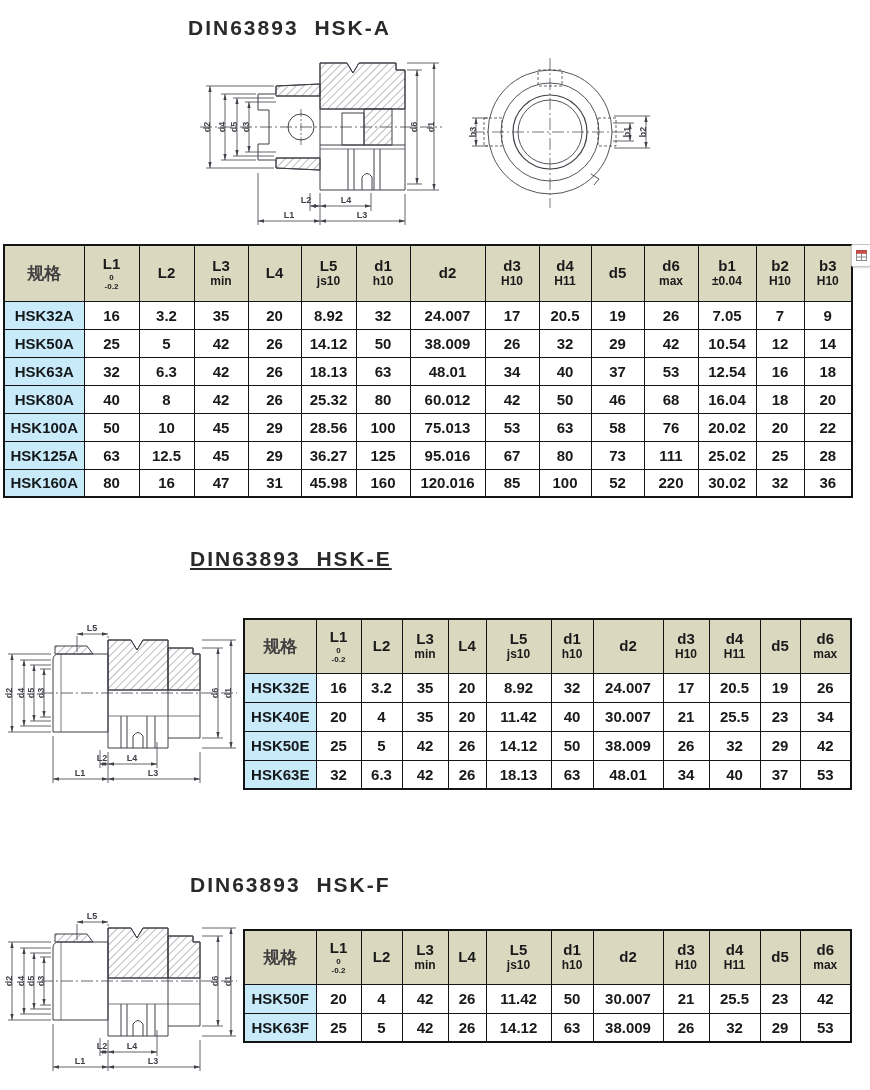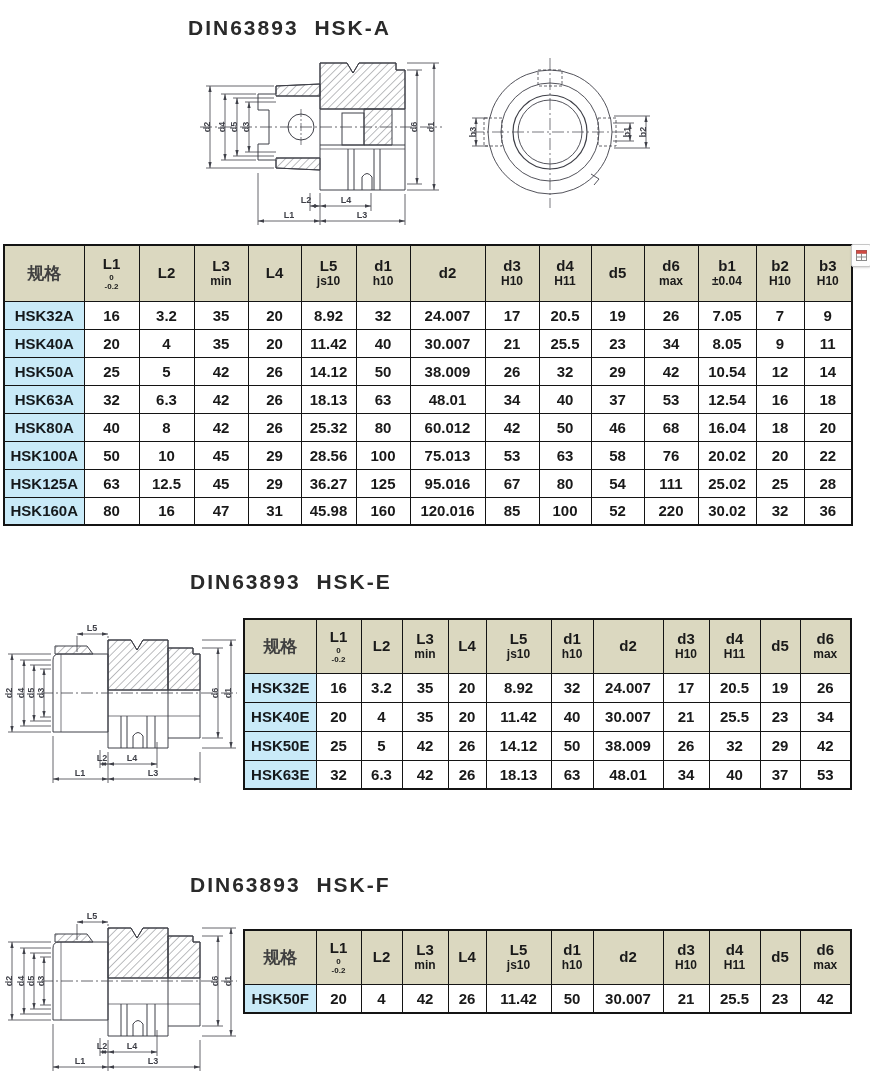--- a/index.html
+++ b/index.html
@@ -243,37 +243,20 @@
         <td>24.007</td>
         <td>17</td>
         <td>20.5</td>
         <td>19</td>
         <td>26</td>
         <td>7.05</td>
         <td>7</td>
         <td>9</td>
       </tr>
       <tr>
-        <th class="spec">HSK40A</th>
-        <td>20</td>
-        <td>4</td>
-        <td>35</td>
-        <td>20</td>
-        <td>11.42</td>
-        <td>40</td>
-        <td>30.007</td>
-        <td>21</td>
-        <td>25.5</td>
-        <td>23</td>
-        <td>34</td>
-        <td>8.05</td>
-        <td>9</td>
-        <td>11</td>
-      </tr>
-      <tr>
         <th class="spec">HSK50A</th>
         <td>25</td>
         <td>5</td>
         <td>42</td>
         <td>26</td>
         <td>14.12</td>
         <td>50</td>
         <td>38.009</td>
         <td>26</td>
         <td>32</td>
@@ -338,21 +321,21 @@
         <th class="spec">HSK125A</th>
         <td>63</td>
         <td>12.5</td>
         <td>45</td>
         <td>29</td>
         <td>36.27</td>
         <td>125</td>
         <td>95.016</td>
         <td>67</td>
         <td>80</td>
-        <td>54</td>
+        <td>73</td>
         <td>111</td>
         <td>25.02</td>
         <td>25</td>
         <td>28</td>
       </tr>
       <tr>
         <th class="spec">HSK160A</th>
         <td>80</td>
         <td>16</td>
         <td>47</td>
@@ -373,21 +356,21 @@
 
 <div class="float-tool">
   <svg width="13" height="13" viewBox="0 0 13 13">
     <rect x="1.5" y="1.5" width="10" height="10" fill="none" stroke="#8a8a8a" stroke-width="1"></rect>
     <rect x="1.5" y="1.5" width="10" height="3" fill="#d04a43" stroke="#b03a34" stroke-width="0.5"></rect>
     <line x1="1.5" y1="8" x2="11.5" y2="8" stroke="#8a8a8a" stroke-width="1"></line>
     <line x1="6.5" y1="4.5" x2="6.5" y2="11.5" stroke="#8a8a8a" stroke-width="1"></line>
   </svg>
 </div>
 
-<h2 class="title" style="left:190px;top:570px;">DIN63893 HSK-E</h2>
+<h2 class="title" style="left:190px;top:547px;text-decoration:underline;">DIN63893 HSK-E</h2>
 
 <svg class="draw" style="left:5px;top:620px;" width="235" height="190" viewBox="0 0 235 190">
   <defs>
     <pattern id="hE" width="5.5" height="5.5" patternUnits="userSpaceOnUse" patternTransform="rotate(45)">
       <line x1="0" y1="0" x2="0" y2="5.5" stroke="#3f4048" stroke-width="0.7"></line>
     </pattern>
     <marker id="mE" markerWidth="9" markerHeight="7" refX="8" refY="3" orient="auto-start-reverse">
       <path d="M0,0.8 L8,3 L0,5.2 Z" fill="#3f4048"></path>
     </marker>
   </defs>
@@ -723,14 +706,28 @@
         <td>42</td>
         <td>26</td>
         <td>11.42</td>
         <td>50</td>
         <td>30.007</td>
         <td>21</td>
         <td>25.5</td>
         <td>23</td>
         <td>42</td>
       </tr>
+      <tr>
+        <th class="spec">HSK63F</th>
+        <td>25</td>
+        <td>5</td>
+        <td>42</td>
+        <td>26</td>
+        <td>14.12</td>
+        <td>63</td>
+        <td>38.009</td>
+        <td>26</td>
+        <td>32</td>
+        <td>29</td>
+        <td>53</td>
+      </tr>
     </tbody>
   </table>
 
 </body></html>

